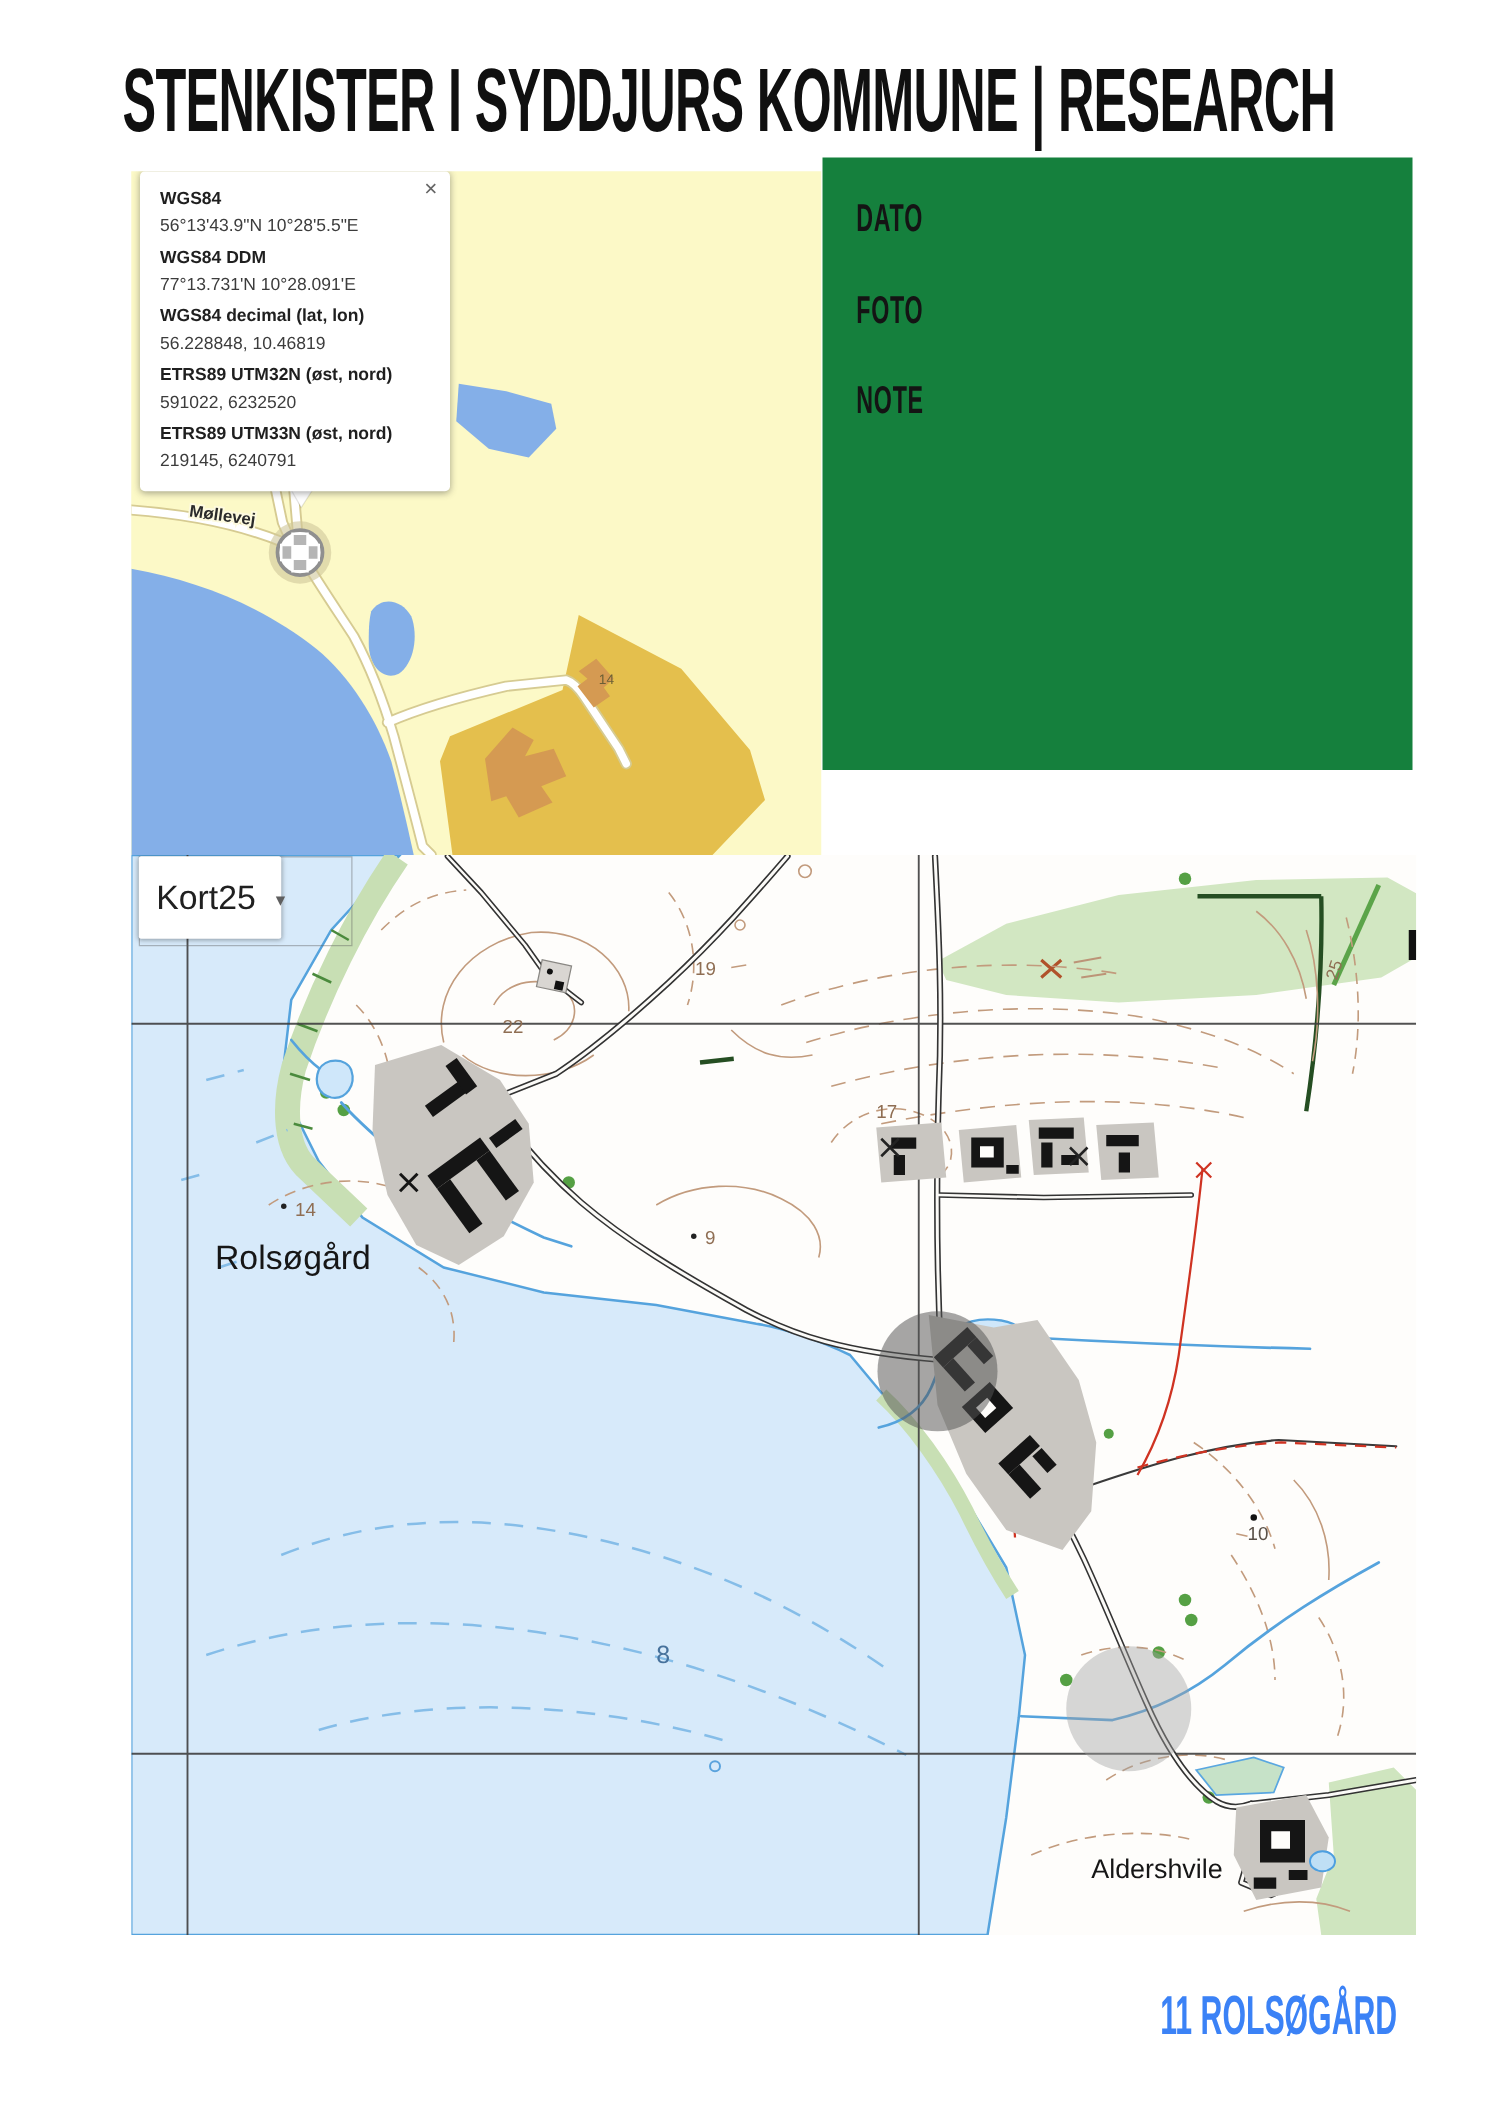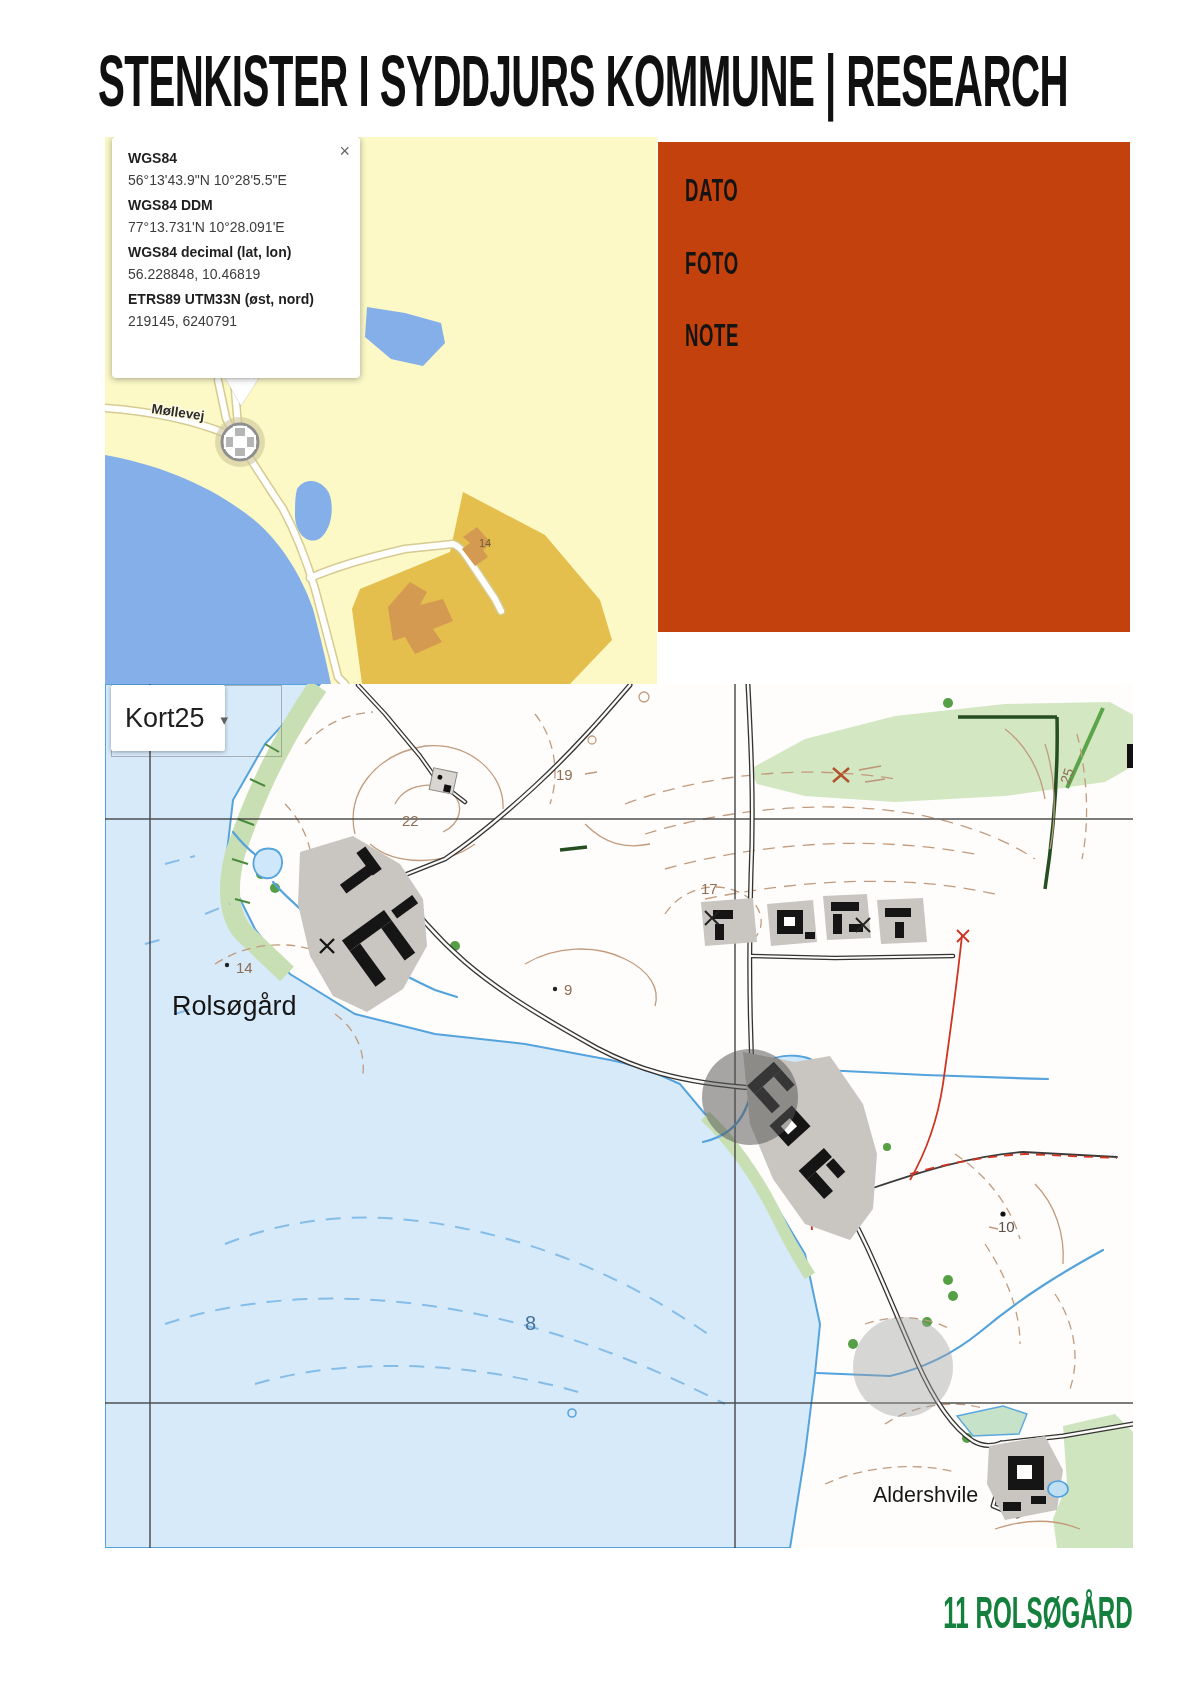--- a/index.html
+++ b/index.html
@@ -6,41 +6,41 @@
   .page{position:relative;width:1190px;height:1683px;background:#fff;overflow:hidden;
         font-family:"Liberation Sans", sans-serif;}
   .cond{display:inline-block;white-space:nowrap;transform:scaleX(.56);transform-origin:0 50%;}
   .condR{display:inline-block;white-space:nowrap;transform:scaleX(.55);transform-origin:100% 50%;}
 
   .title{position:absolute;left:98px;top:45px;font-size:72px;font-weight:bold;color:#101010;
          letter-spacing:-1px;line-height:72px;}
 
   
   .street-map{position:absolute;left:105px;top:137px;width:552px;height:547px;background:#fcf9c7;overflow:hidden;}
-  .panel{position:absolute;left:658px;top:142px;width:472px;height:490px;background:#c2410c;}
+  .panel{position:absolute;left:658px;top:126px;width:472px;height:490px;background:#15803d;}
   .pfield{position:absolute;left:27px;font-size:31px;font-weight:bold;color:#141414;letter-spacing:1px;line-height:31px;}
 
   
   .popup{position:absolute;left:7px;top:0;width:248px;min-height:241px;background:#fff;border-radius:4px;
          box-shadow:0 1px 6px rgba(50,50,50,.45);padding:11px 14px 10px 16px;box-sizing:border-box;z-index:5;}
   .prow{margin-bottom:4px;}
   .plabel{font-size:14px;font-weight:bold;color:#1f1f1f;line-height:21px;}
   .pvalue{font-size:14px;color:#3c3c3c;line-height:22px;}
   .pclose{position:absolute;top:5px;right:10px;font-size:18px;color:#666;cursor:pointer;line-height:18px;}
 
   
   .topo-map{position:absolute;left:105px;top:684px;width:1028px;height:864px;background:#fefdfb;overflow:hidden;}
   .kort-frame{position:absolute;left:6px;top:1px;width:171px;height:72px;border:1px solid rgba(90,90,90,.4);box-sizing:border-box;}
   .kort-box{position:absolute;left:6px;top:1px;width:114px;height:66px;background:#fff;border-radius:2px;
             box-shadow:0 1px 4px rgba(0,0,0,.35);display:flex;align-items:center;padding-left:14px;box-sizing:border-box;z-index:4;}
   .kort-label{font-size:27px;color:#202020;}
   .kort-caret{font-size:15px;color:#5f5f5f;margin-left:16px;margin-top:3px;}
 
   .footer-left{position:absolute;left:100px;top:1591px;font-size:44px;font-weight:bold;color:#2e4371;line-height:44px;}
-  .footer-right{position:absolute;right:57px;top:1591px;font-size:44px;font-weight:bold;color:#15803d;line-height:44px;text-align:right;}
+  .footer-right{position:absolute;right:72px;top:1591px;font-size:44px;font-weight:bold;color:#3b82f6;line-height:44px;text-align:right;}
 
   svg text{font-family:"Liberation Sans", sans-serif;}
 </style>
 </head>
 <body>
 
 <div class="page">
 
   <div class="title"><span class="cond">STENKISTER I SYDDJURS KOMMUNE | RESEARCH</span></div>
 
@@ -98,20 +98,24 @@
         <div class="plabel">WGS84</div>
         <div class="pvalue">56°13'43.9"N 10°28'5.5"E</div>
       </div>
       <div class="prow">
         <div class="plabel">WGS84 DDM</div>
         <div class="pvalue">77°13.731'N 10°28.091'E</div>
       </div>
       <div class="prow">
         <div class="plabel">WGS84 decimal (lat, lon)</div>
         <div class="pvalue">56.228848, 10.46819</div>
+      </div>
+      <div class="prow">
+        <div class="plabel">ETRS89 UTM32N (øst, nord)</div>
+        <div class="pvalue">591022, 6232520</div>
       </div>
       <div class="prow">
         <div class="plabel">ETRS89 UTM33N (øst, nord)</div>
         <div class="pvalue">219145, 6240791</div>
       </div>
     </div>
   </div>
 
   <div class="panel">
     <div class="pfield" style="top:33px;"><span class="cond" style="transform:scaleX(.6);">DATO</span></div>

